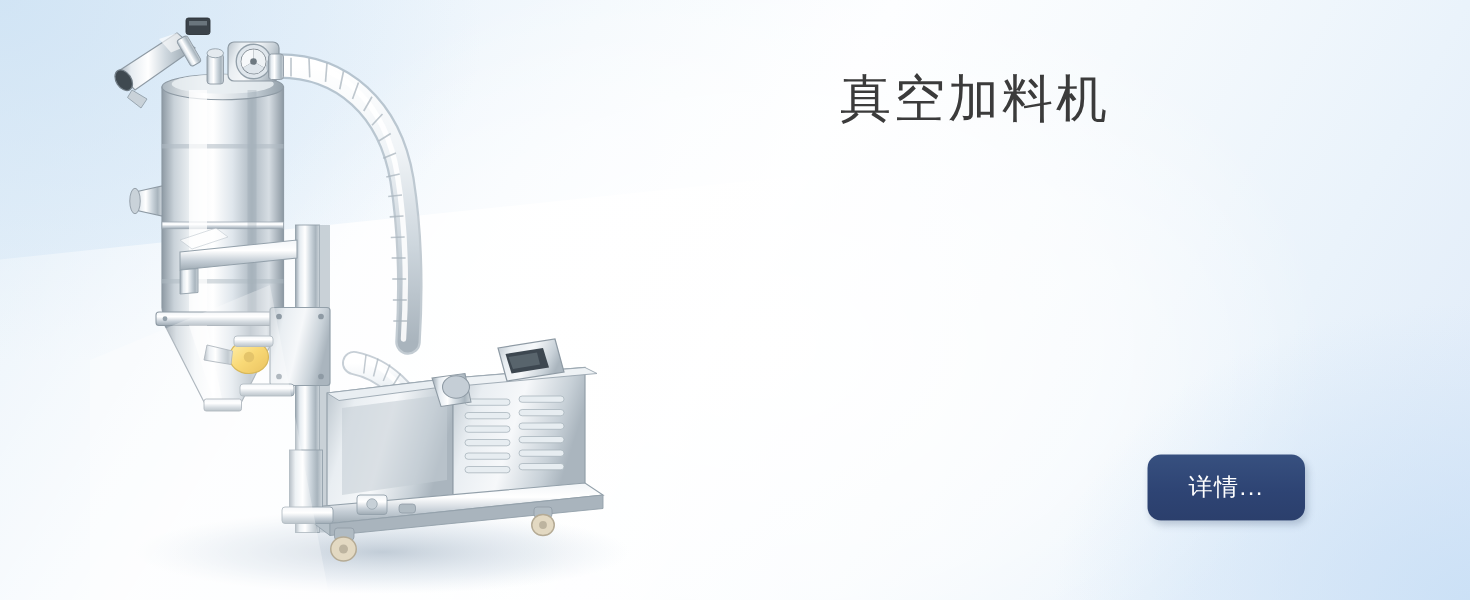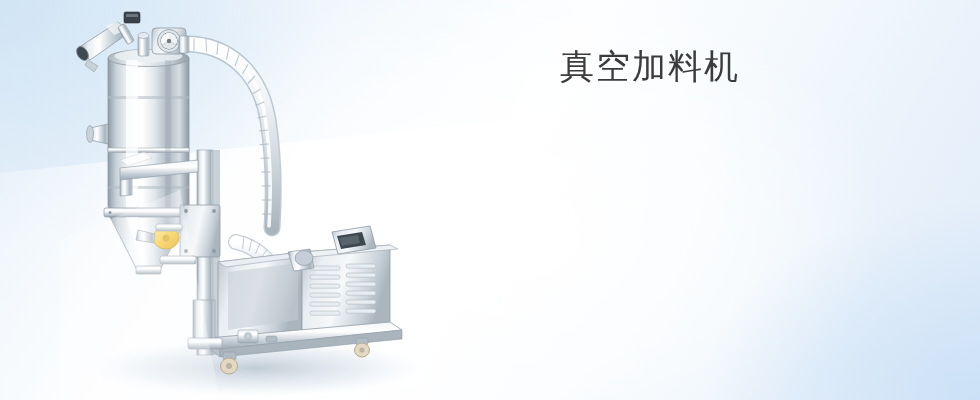--- a/index.html
+++ b/index.html
@@ -325,14 +325,17 @@
       <rect x="128" y="338" width="34" height="11" rx="2" fill="url(#steelH)" stroke="#93a0aa" stroke-width="0.6"></rect>
 
       <path d="M0 240 L120 190 L160 400 L0 400 Z" fill="#ffffff" opacity="0.30"></path>
     </svg>
   </div>
 
   <div class="content">
     <h1 class="title">真空加料机</h1>
   </div>
 
+  <div class="cta-wrap">
+    <button type="button" class="cta">详情...</button>
+  </div>
 
 </div>
 
 </body></html>

